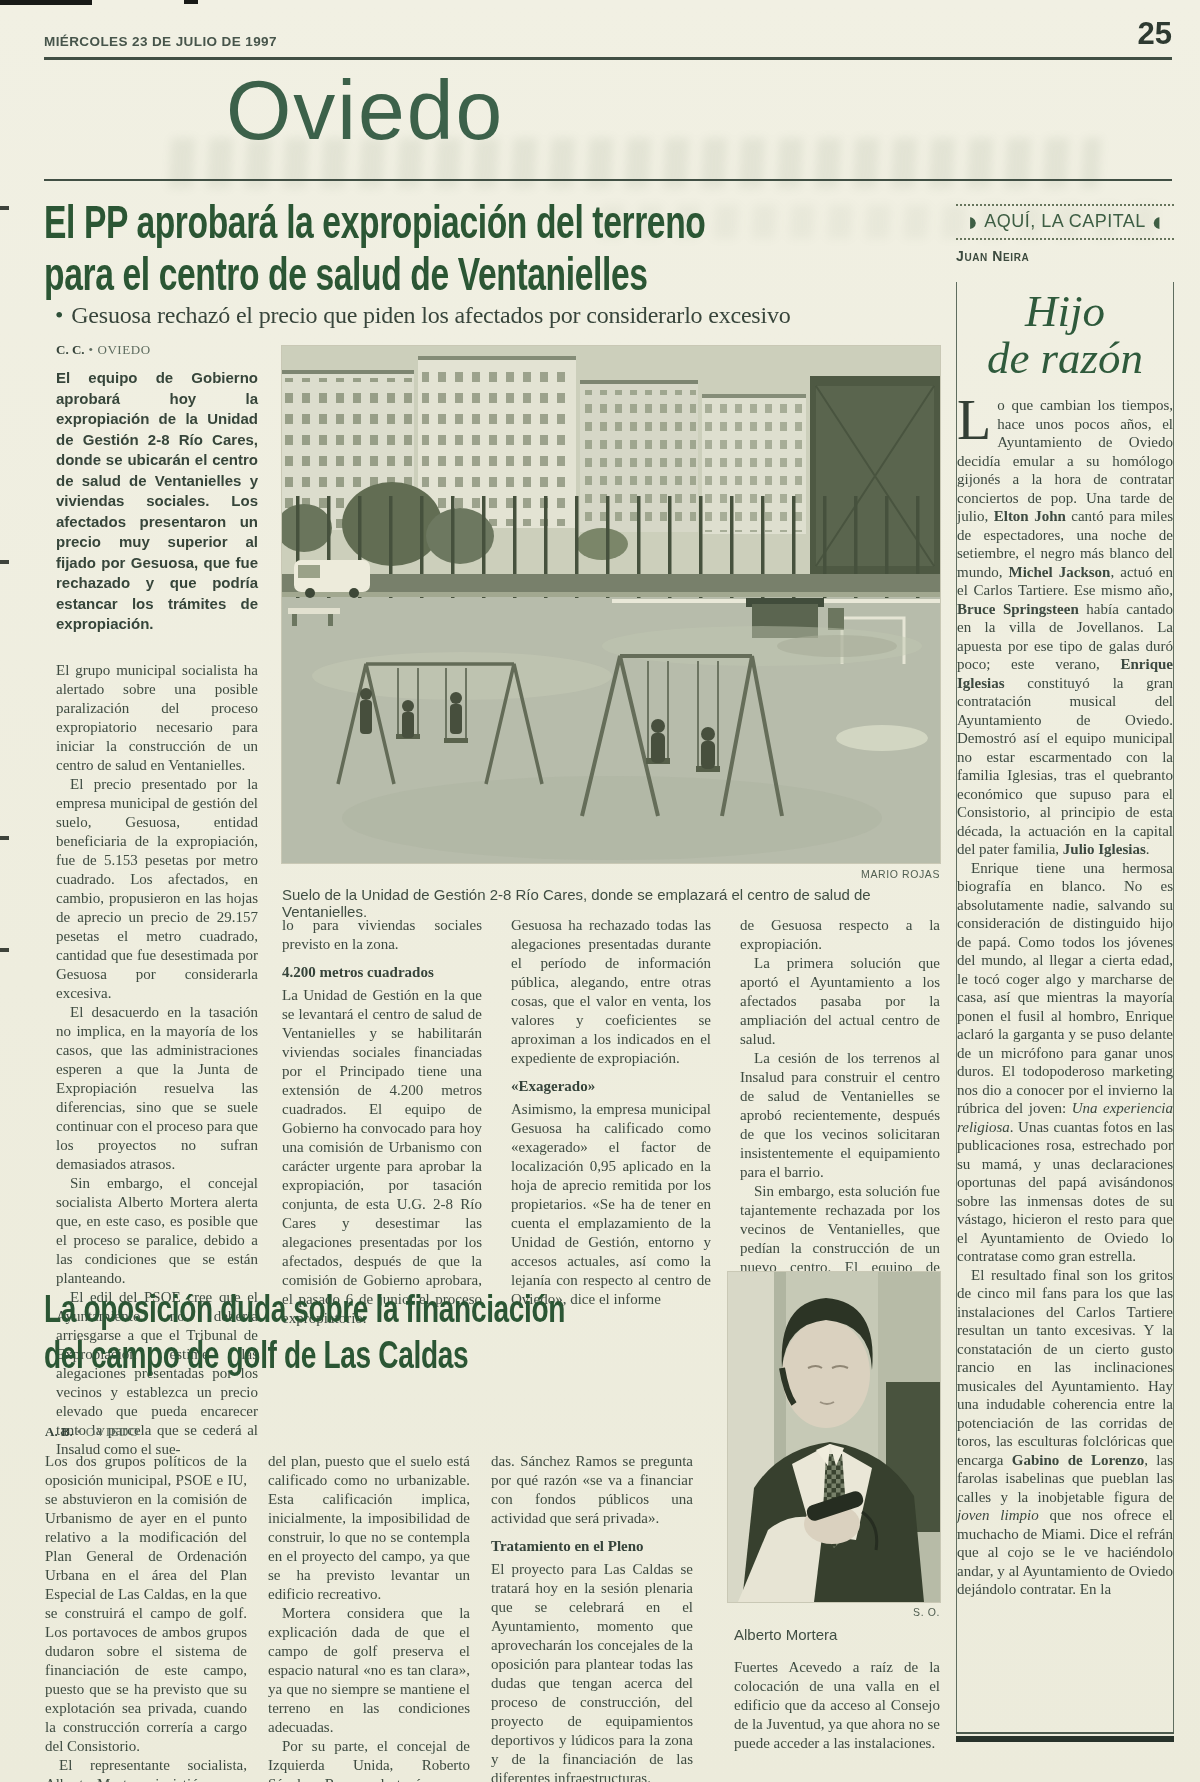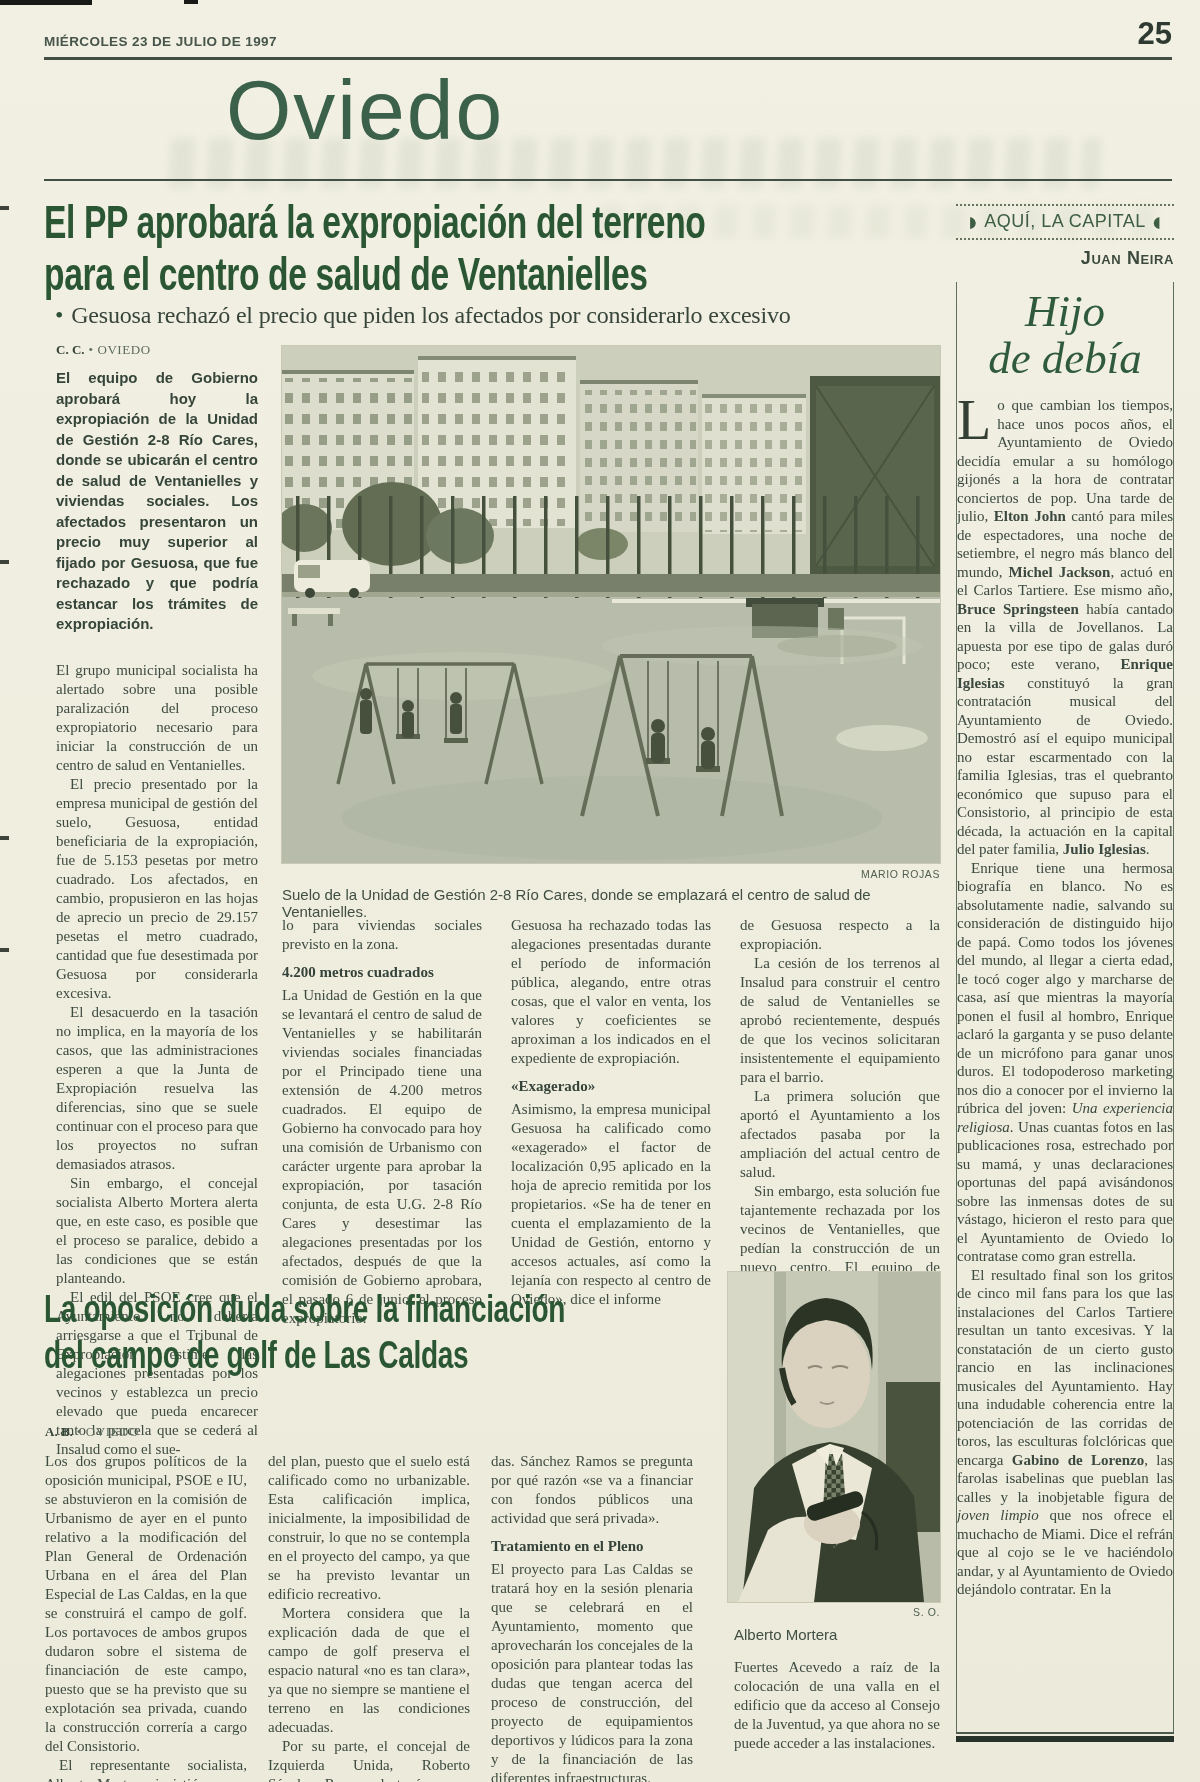--- a/index.html
+++ b/index.html
@@ -71,22 +71,22 @@
   .photo2 svg{display:block;width:100%;height:100%}
   .credit2{left:728px;top:1606px;width:212px}
   .caption2{left:734px;top:1626px;width:206px;font-size:15px}
   .p2note{position:absolute;left:734px;top:1658px;width:206px}
   
   .kicker{position:absolute;left:956px;top:204px;width:218px;padding:5px 0 6px;
           border-top:2px dotted #66745c;border-bottom:2px dotted #66745c;
           display:flex;align-items:center;justify-content:center;gap:7px;
           font-family:"Liberation Sans",sans-serif;font-size:18px;letter-spacing:.5px;color:#3e5e44}
   .kicker .hc{font-size:15px;color:#3e5e44;font-family:"DejaVu Sans",sans-serif}
-  .side-author{position:absolute;left:956px;top:248px;width:218px;text-align:right;
-               font-family:"Liberation Sans",sans-serif;font-weight:700;font-size:18px;
+  .side-author{position:absolute;left:956px;top:248px;width:218px;text-align:left;
+               font-family:"Liberation Sans",sans-serif;font-weight:700;font-size:14px;
                letter-spacing:.6px;color:#3c4a3e;font-variant:small-caps}
   .sidebox{position:absolute;left:956px;top:282px;width:218px;height:1450px;
            border-left:1px solid #5f6d5f;border-right:1px solid #5f6d5f;padding:6px 0 0;overflow:hidden}
   .side-title{text-align:center;font-style:italic;font-size:45px;line-height:47px;
               color:#2f5a3c;margin-bottom:14px}
   .side-body{font-size:15px;line-height:18.5px;text-align:justify;color:#3c4940}
   .side-body p{margin:0}
   .dropcap{float:left;font-size:56px;line-height:42px;padding:3px 6px 0 0;color:#333f35}
   .b{font-weight:700}
   .i{font-style:italic}
@@ -238,22 +238,22 @@
       <div class="colsub">4.200 metros cuadrados</div>
       <p>La Unidad de Gestión en la que se levantará el centro de salud de Ventanielles y se habilitarán viviendas sociales financiadas por el Principado tiene una extensión de 4.200 metros cuadrados. El equipo de Gobierno ha convocado para hoy una comisión de Urbanismo con carácter urgente para aprobar la expropiación, por tasación conjunta, de esta U.G. 2-8 Río Cares y desestimar las alegaciones presentadas por los afectados, después de que la comisión de Gobierno aprobara, el pasado 6 de junio, el proceso expropiatorio.</p>
     </div>
     <div class="ncol bodytext">
       <p>Gesuosa ha rechazado todas las alegaciones presentadas durante el período de información pública, alegando, entre otras cosas, que el valor en venta, los valores y coeficientes se aproximan a los indicados en el expediente de expropiación.</p>
       <div class="colsub">«Exagerado»</div>
       <p>Asimismo, la empresa municipal Gesuosa ha calificado como «exagerado» el factor de localización 0,95 aplicado en la hoja de aprecio remitida por los propietarios. «Se ha de tener en cuenta el emplazamiento de la Unidad de Gestión, entorno y accesos actuales, así como la lejanía con respecto al centro de Oviedo», dice el informe</p>
     </div>
     <div class="ncol bodytext">
       <p>de Gesuosa respecto a la expropiación.</p>
+      <p class="ind">La primera solución que aportó el Ayuntamiento a los afectados pasaba por la ampliación del actual centro de salud.</p>
       <p class="ind">La cesión de los terrenos al Insalud para construir el centro de salud de Ventanielles se aprobó recientemente, después de que los vecinos solicitaran insistentemente el equipamiento para el barrio.</p>
-      <p class="ind">La primera solución que aportó el Ayuntamiento a los afectados pasaba por la ampliación del actual centro de salud.</p>
       <p class="ind">Sin embargo, esta solución fue tajantemente rechazada por los vecinos de Ventanielles, que pedían la construcción de un nuevo centro. El equipo de Gobierno, finalmente, accedió a iniciar un proceso de expropiación en la Unidad de Gestión 2-8 Río Cares</p>
     </div>
   </div>
 
   <h2 class="a2-head">
       <span style="display:block">La oposición duda sobre la financiación</span>
       <span style="display:block">del campo de golf de Las Caldas</span>
     </h2>
 
 
@@ -314,21 +314,21 @@
   <div class="kicker">
       <span class="hc">◗</span>
       <span>AQUÍ, LA CAPITAL</span>
       <span class="hc">◖</span>
     </div>
   <div class="side-author">Juan Neira</div>
 
   <div class="sidebox">
     <div class="side-title">
         <span style="display:block">Hijo</span>
-        <span style="display:block">de debía</span>
+        <span style="display:block">de razón</span>
       </div>
     <div class="side-body">
       <p><span class="dropcap">L</span><span>o que cambian los tiempos, hace unos pocos años, el Ayuntamiento de Oviedo decidía emular a su homólogo gijonés a la hora de contratar conciertos de pop. Una tarde de julio, </span><span class="b">Elton John</span><span> cantó para miles de espectadores, una noche de setiembre, el negro más blanco del mundo, </span><span class="b">Michel Jackson</span><span>, actuó en el Carlos Tartiere. Ese mismo año, </span><span class="b">Bruce Springsteen</span><span> había cantado en la villa de Jovellanos. La apuesta por ese tipo de galas duró poco; este verano, </span><span class="b">Enrique Iglesias</span><span> constituyó la gran contratación musical del Ayuntamiento de Oviedo. Demostró así el equipo municipal no estar escarmentado con la familia Iglesias, tras el quebranto económico que supuso para el Consistorio, al principio de esta década, la actuación en la capital del pater familia, </span><span class="b">Julio Iglesias</span><span>.</span></p>
       <p class="ind"><span>Enrique tiene una hermosa biografía en blanco. No es absolutamente nadie, salvando su consideración de distinguido hijo de papá. Como todos los jóvenes del mundo, al llegar a cierta edad, le tocó coger algo y marcharse de casa, así que mientras la mayoría ponen el fusil al hombro, Enrique aclaró la garganta y se puso delante de un micrófono para ganar unos duros. El todopoderoso marketing nos dio a conocer por el invierno la rúbrica del joven: </span><span class="i">Una experiencia religiosa</span><span>. Unas cuantas fotos en las publicaciones rosa, estrechado por su mamá, y unas declaraciones oportunas del papá avisándonos sobre las inmensas dotes de su vástago, hicieron el resto para que el Ayuntamiento de Oviedo lo contratase como gran estrella.</span></p>
       <p class="ind"><span>El resultado final son los gritos de cinco mil fans para los que las instalaciones del Carlos Tartiere resultan un tanto excesivas. Y la constatación de un cierto gusto rancio en las inclinaciones musicales del Ayuntamiento. Hay una indudable coherencia entre la potenciación de las corridas de toros, las esculturas folclóricas que encarga </span><span class="b">Gabino de Lorenzo</span><span>, las farolas isabelinas que pueblan las calles y la inobjetable figura de </span><span class="i">joven limpio</span><span> que nos ofrece el muchacho de Miami. Dice el refrán que al cojo se le ve haciéndolo andar, y al Ayuntamiento de Oviedo dejándolo contratar. En la </span></p>
     </div>
   </div>
   <div class="sidebar-line"></div>
   <div class="sidebar-bar"></div>
 

